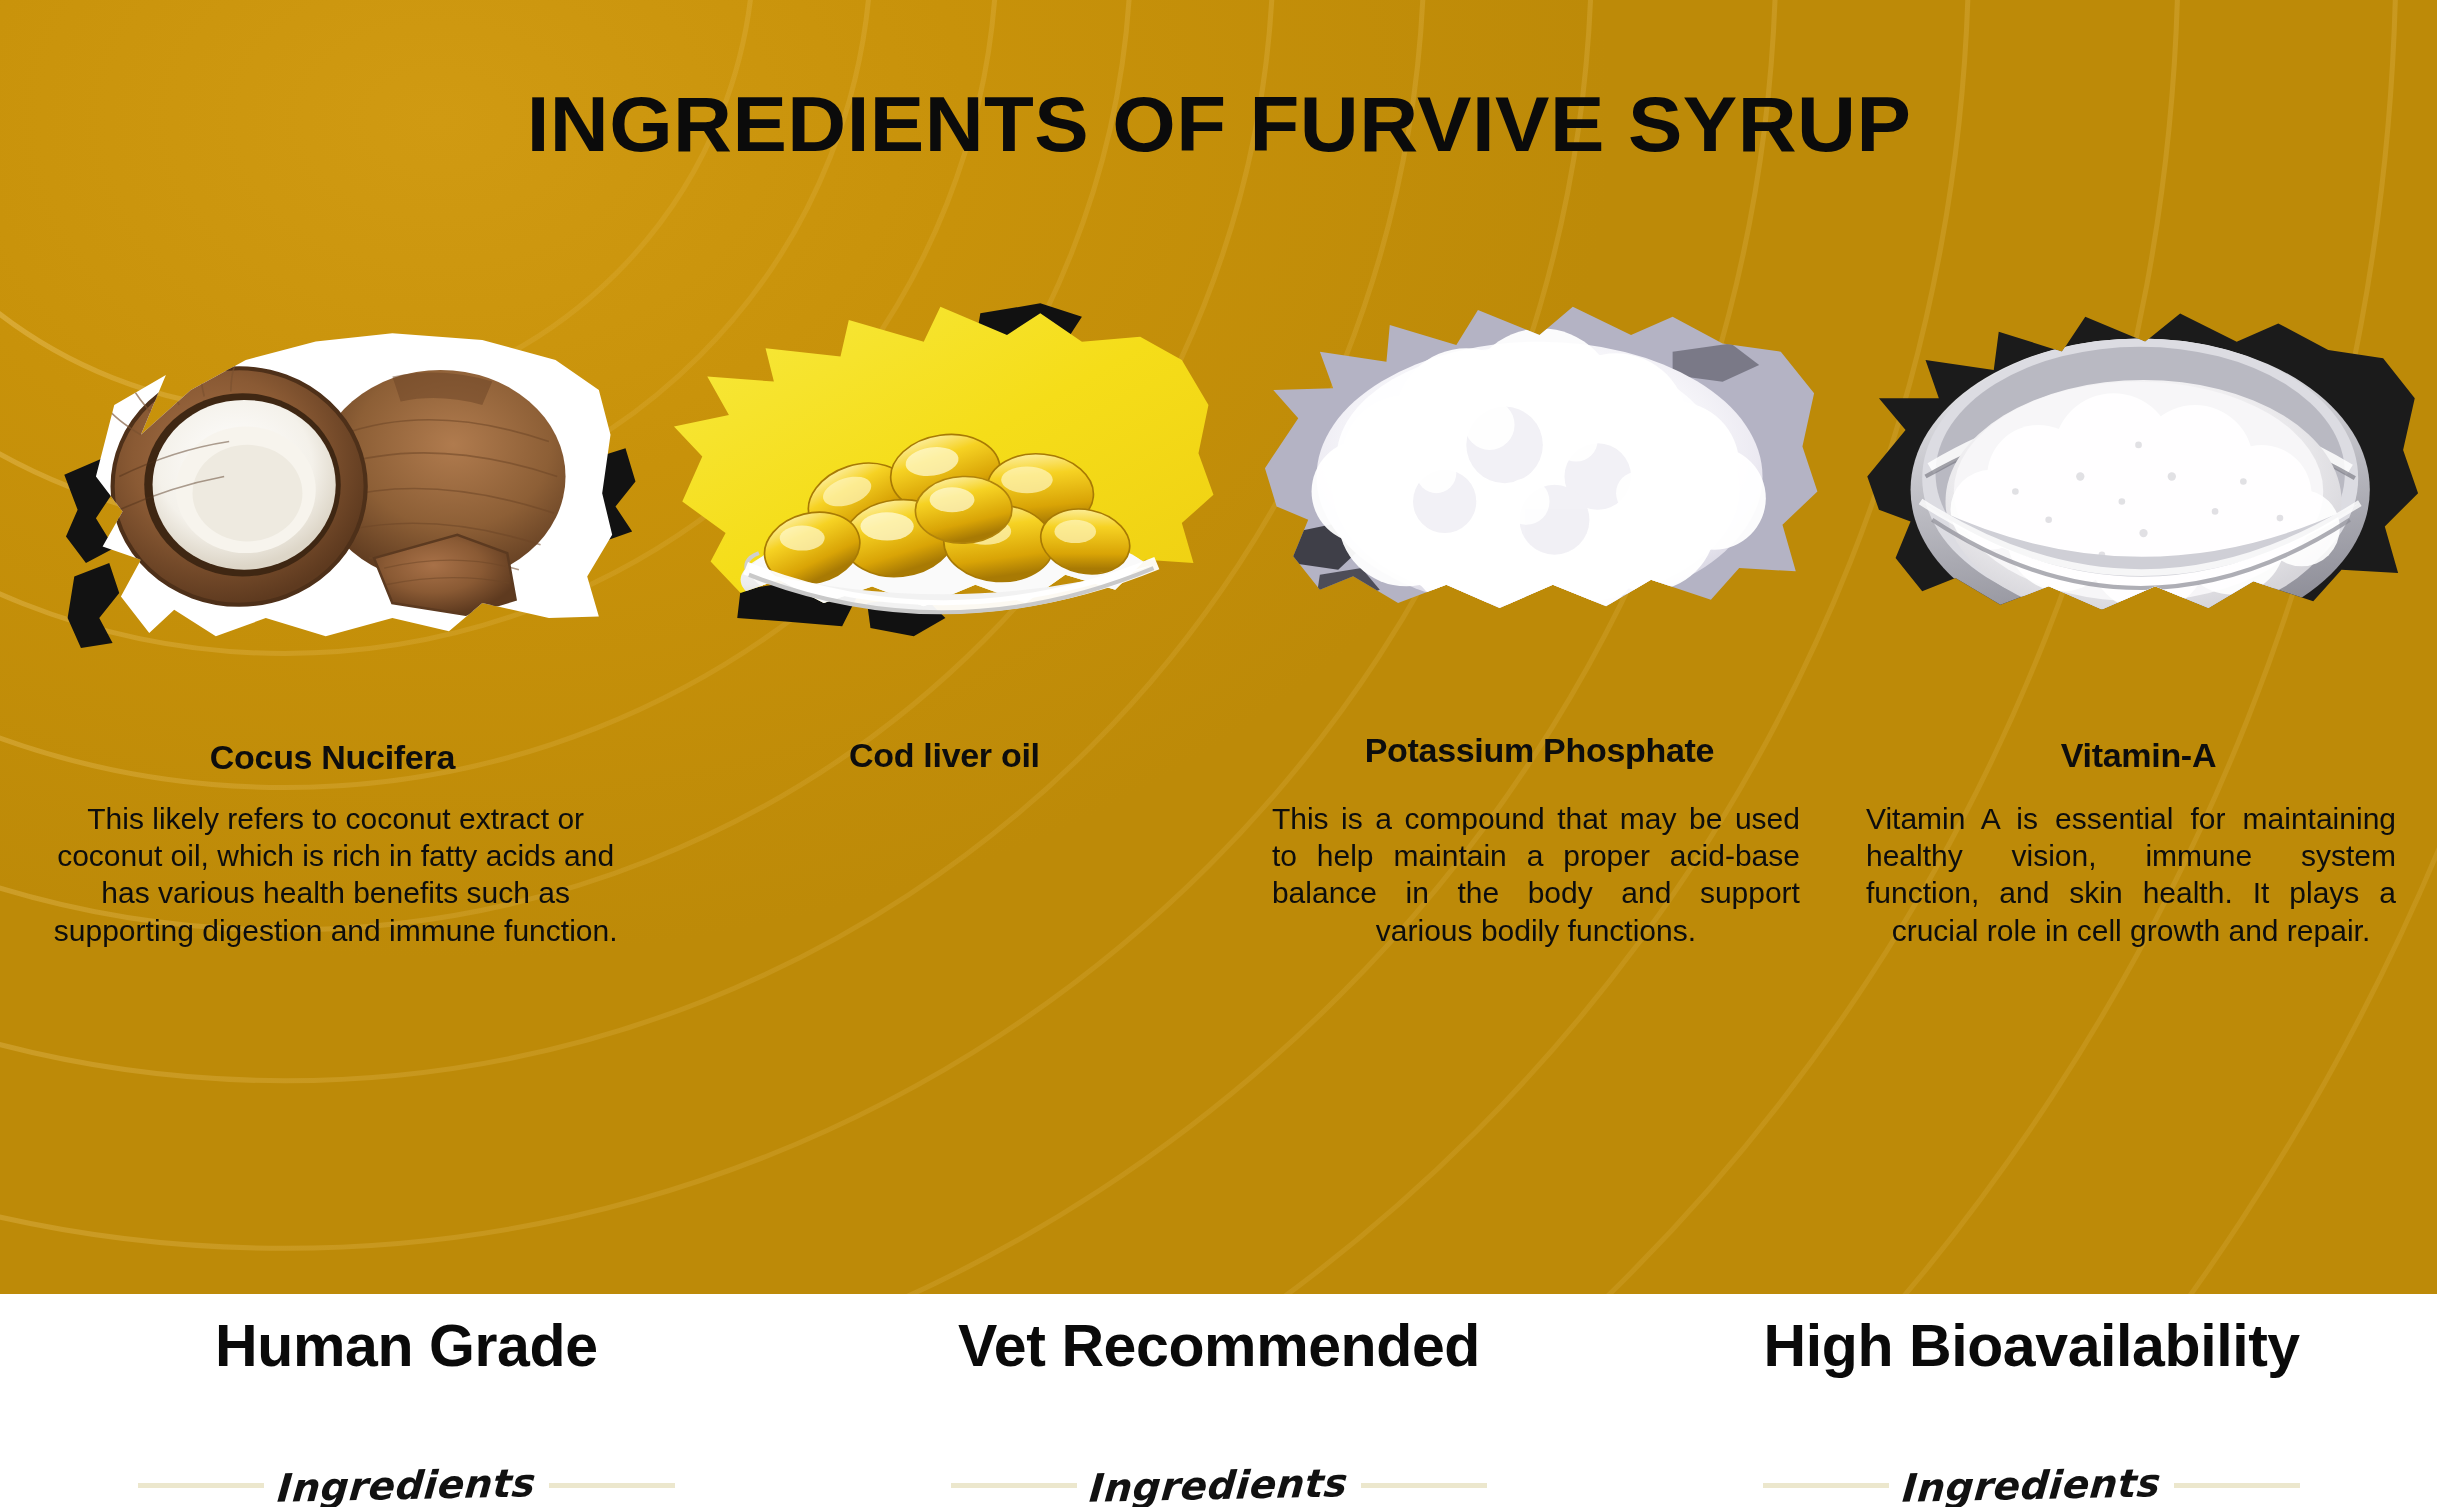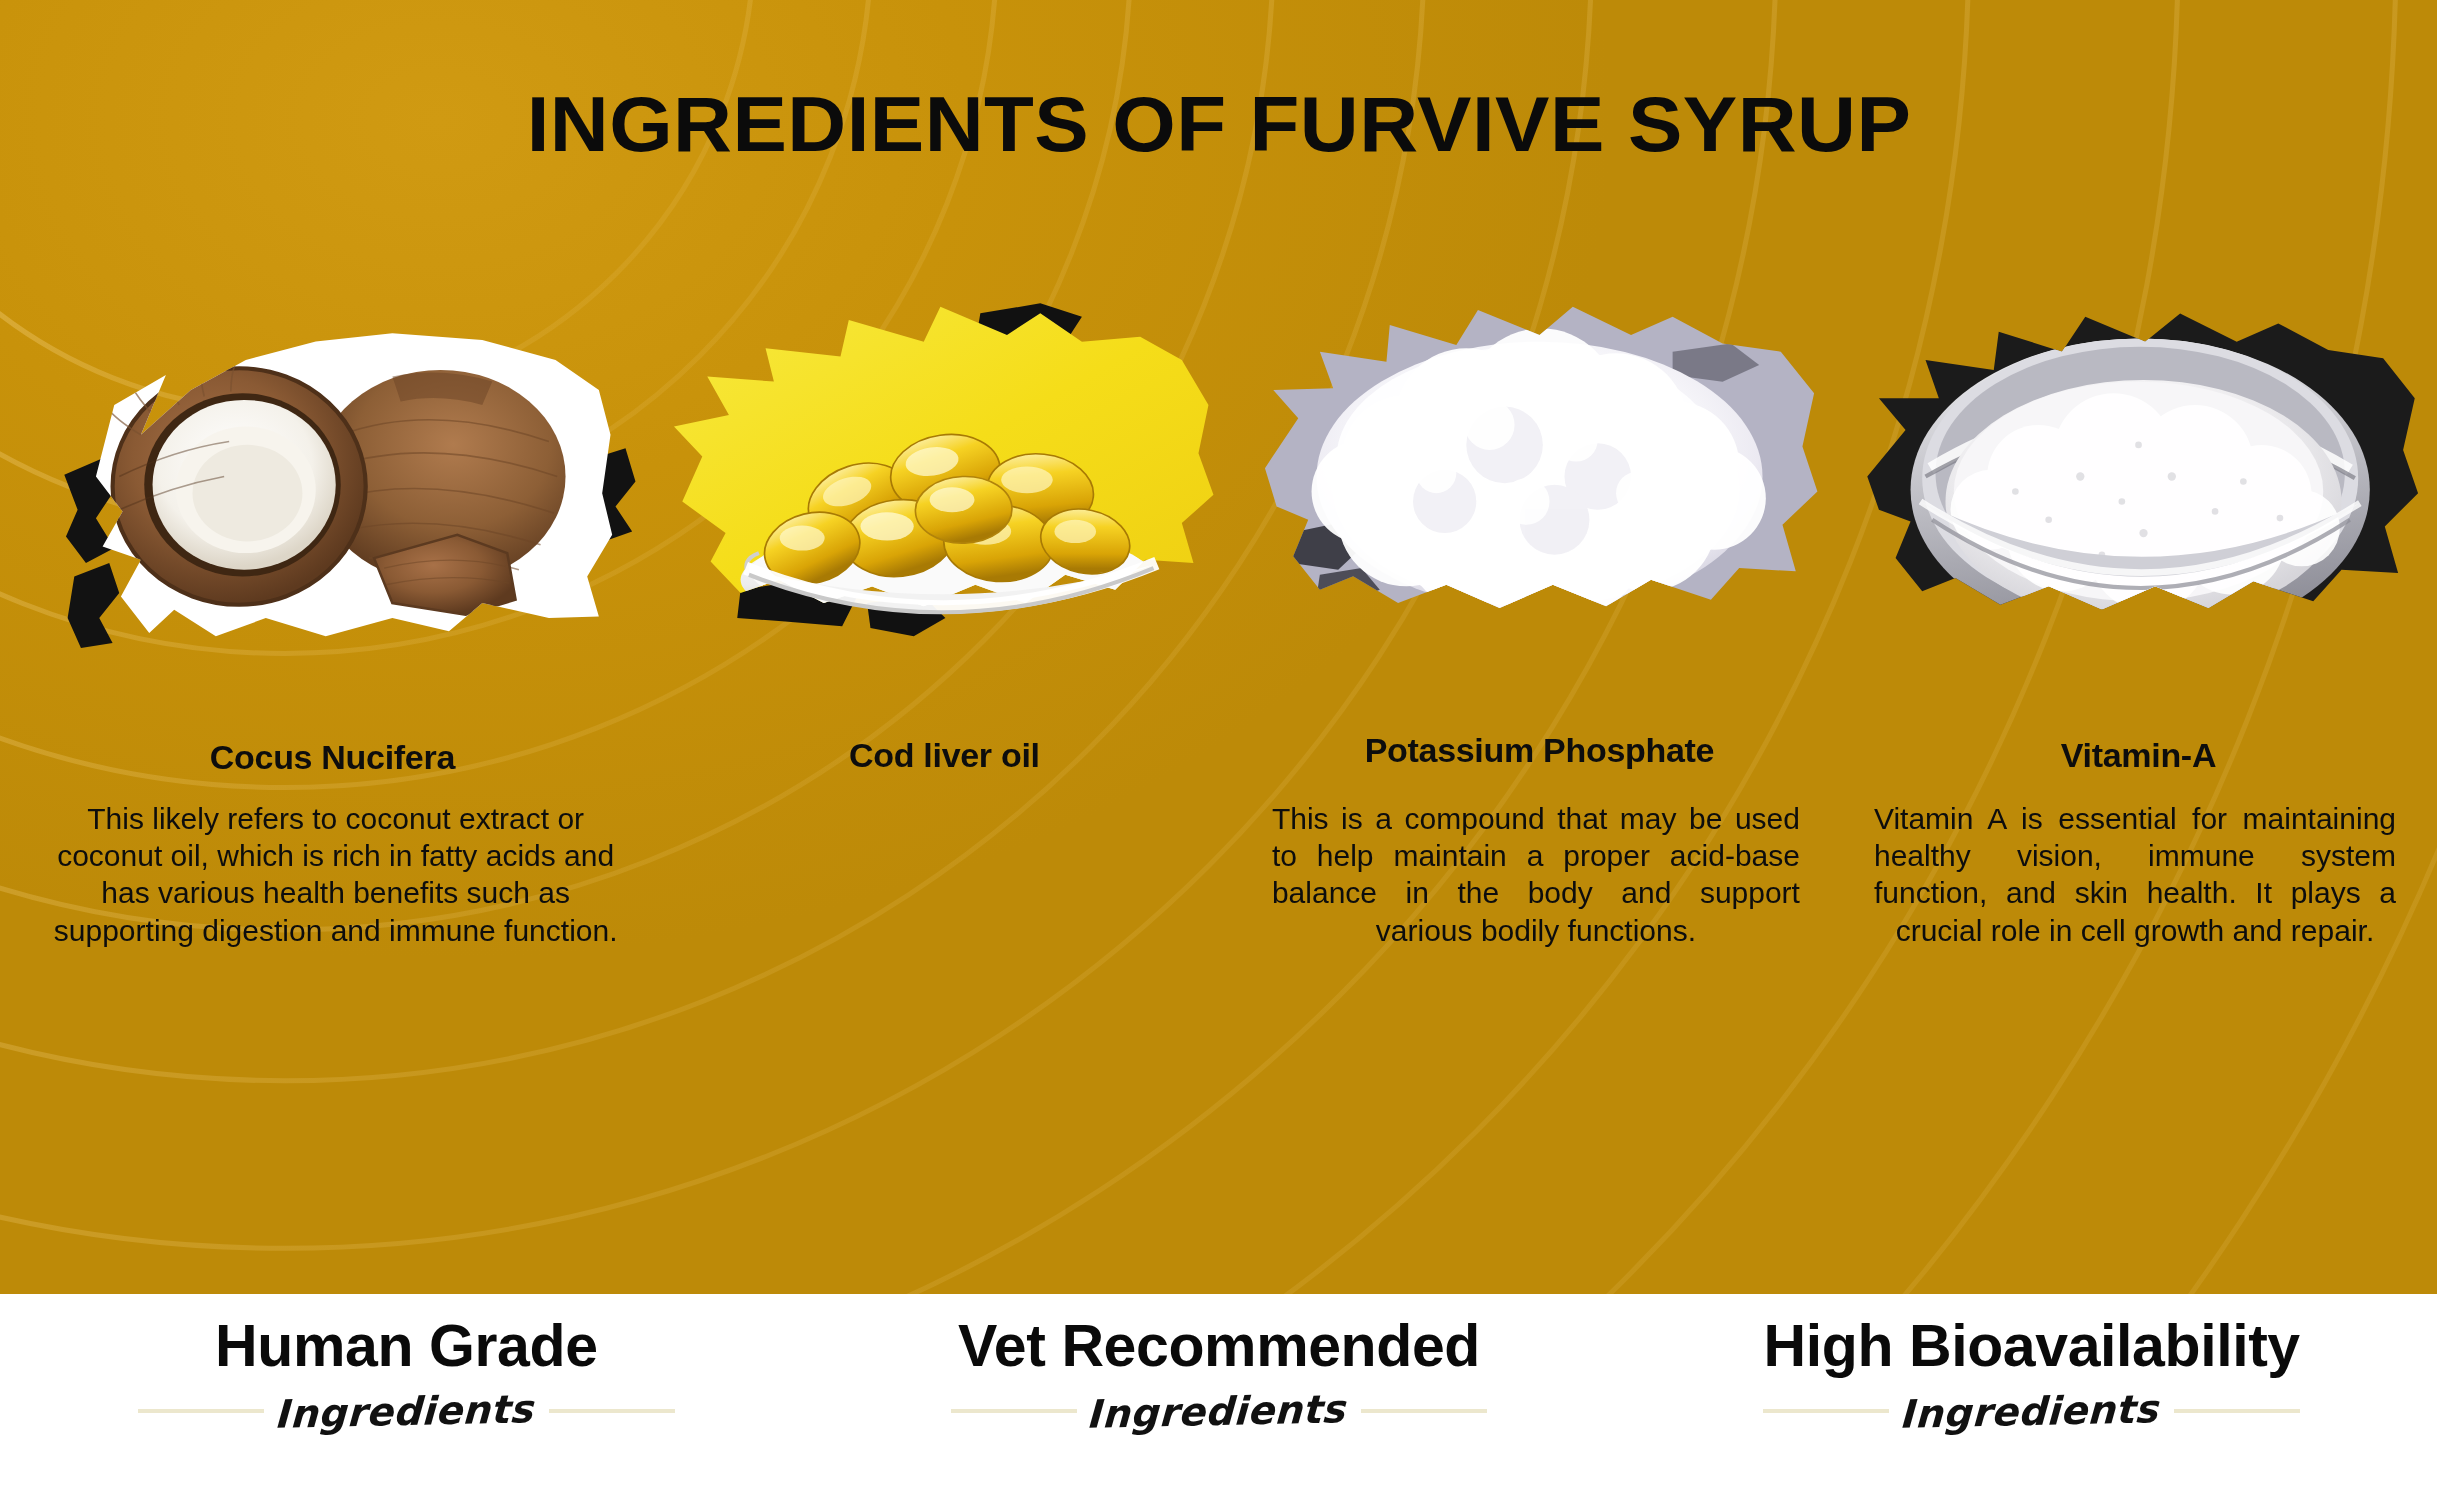--- a/index.html
+++ b/index.html
@@ -69,31 +69,31 @@
   
   .ing-desc{
     position:absolute; top:575px;
     font-size:30px;
     line-height:1.24;
     color:#0d0d0d;
   }
   .col.c1 .ing-desc{ left:30px; right:23.5px; text-align:center; }
   .col.c2 .ing-desc{ left:50px; right:37px; text-align:center; }
   .col.c3 .ing-desc{ left:32px; right:39px; text-align:justify; text-align-last:center; }
-  .col.c4 .ing-desc{ left:35px; right:42px; text-align:justify; text-align-last:center; }
+  .col.c4 .ing-desc{ left:27px; right:42px; text-align:justify; text-align-last:center; }
 
   
   .footer{
     position:absolute; left:0; right:0; bottom:0; height:214px;
     background:#ffffff;
     display:flex; flex-direction:row;
   }
   .foot-item{
     flex:1 1 0; position:relative;
-    display:flex; flex-direction:column; align-items:center; justify-content:flex-start;
+    display:flex; flex-direction:column; align-items:center; justify-content:space-between;
     padding-top:18.4px;
   }
   .foot-title{
     font-weight:bold;
     font-size:59px;
     color:#0a0a0a;
     letter-spacing:-0.4px;
     white-space:nowrap;
   }
   .foot-sub-wrap{

